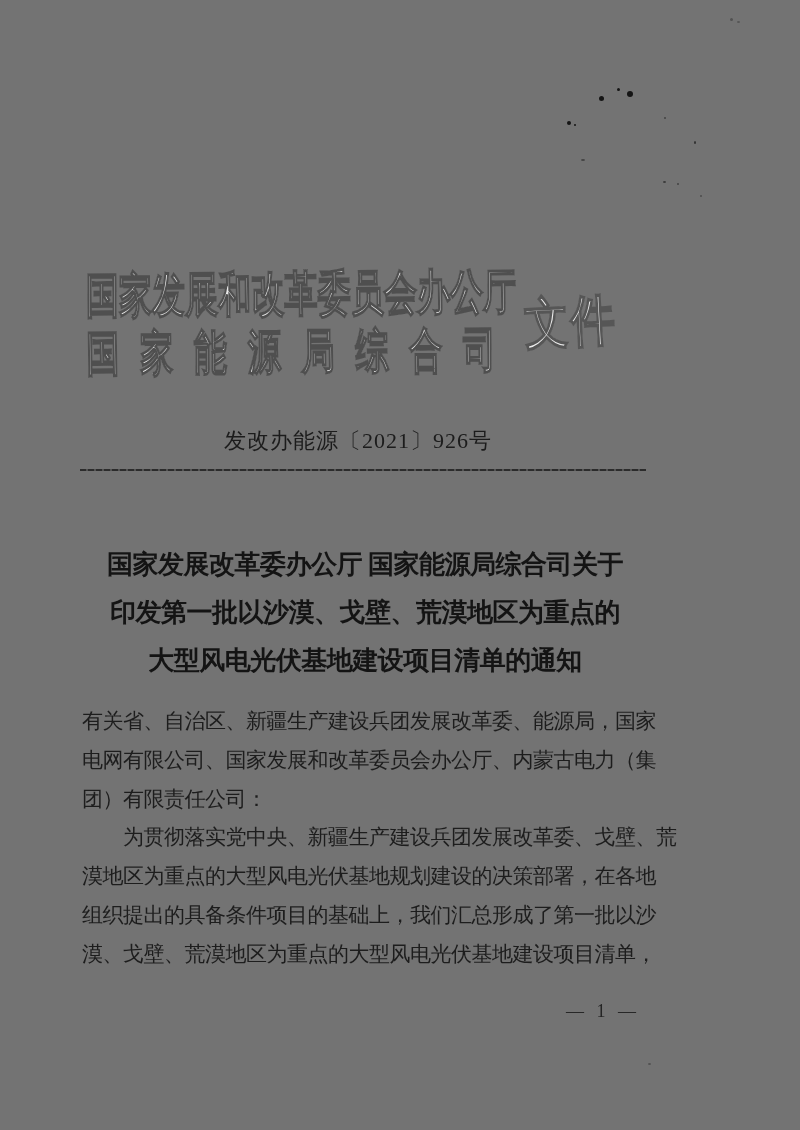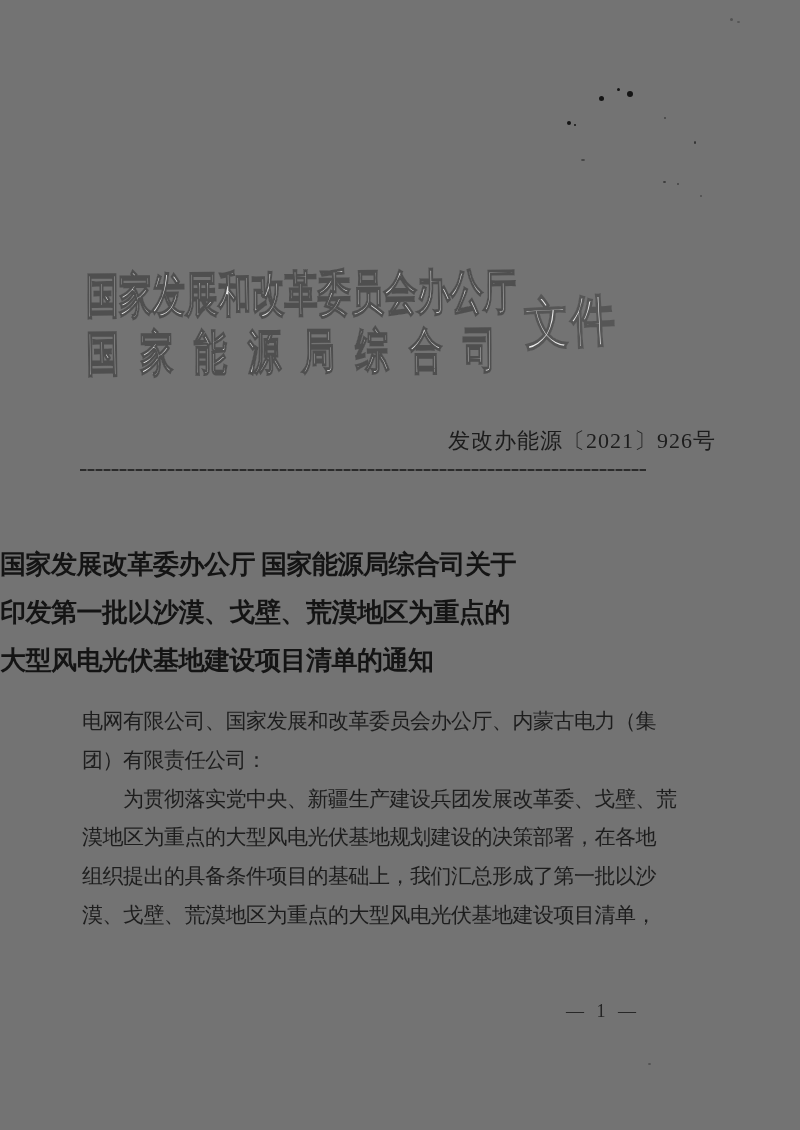--- a/index.html
+++ b/index.html
@@ -45,39 +45,39 @@
     -webkit-text-stroke: 1.4px #565656;
     text-stroke: 1.4px #565656;
     letter-spacing: 3px;
     transform: rotate(-3deg) scaleX(0.8);
     transform-origin: left top;
   }
 
   
   .doc-number {
     position: absolute; left: 0; top: 426px; width: 716px;
-    text-align: right;
+    text-align: center;
     font-size: 22px;
     letter-spacing: 1px;
     color: #1c1c1c;
   }
 
   
   .divider-rule {
     position: absolute; left: 80px; top: 469px;
     width: 566px; height: 2px;
     background: repeating-linear-gradient(90deg,
       #2b2b2b 0px, #2b2b2b 6px,
       rgba(43,43,43,0.45) 6px, rgba(43,43,43,0.45) 8px);
   }
 
   
   .doc-title {
     position: absolute; left: 0; top: 541px; width: 730px;
-    text-align: left;
+    text-align: center;
     font-weight: bold;
     color: #141414;
     font-size: 26px;
     line-height: 48px;
     letter-spacing: -0.5px;
   }
 
   
   .body-text {
     position: absolute; left: 82px; top: 702px;
@@ -120,20 +120,21 @@
 
   <div class="divider-rule"></div>
 
   <div class="doc-title">
     <div>国家发展改革委办公厅 国家能源局综合司关于</div>
     <div>印发第一批以沙漠、戈壁、荒漠地区为重点的</div>
     <div>大型风电光伏基地建设项目清单的通知</div>
   </div>
 
   <div class="body-text">
+    <div class="body-line">有关省、自治区、新疆生产建设兵团发展改革委、能源局，国家</div>
     <div class="body-line">电网有限公司、国家发展和改革委员会办公厅、内蒙古电力（集</div>
     <div class="body-line">团）有限责任公司：</div>
     <div class="body-line indent">为贯彻落实党中央、新疆生产建设兵团发展改革委、戈壁、荒</div>
     <div class="body-line">漠地区为重点的大型风电光伏基地规划建设的决策部署，在各地</div>
     <div class="body-line">组织提出的具备条件项目的基础上，我们汇总形成了第一批以沙</div>
     <div class="body-line">漠、戈壁、荒漠地区为重点的大型风电光伏基地建设项目清单，</div>
   </div>
 
   <div class="page-number">— 1 —</div>
 

